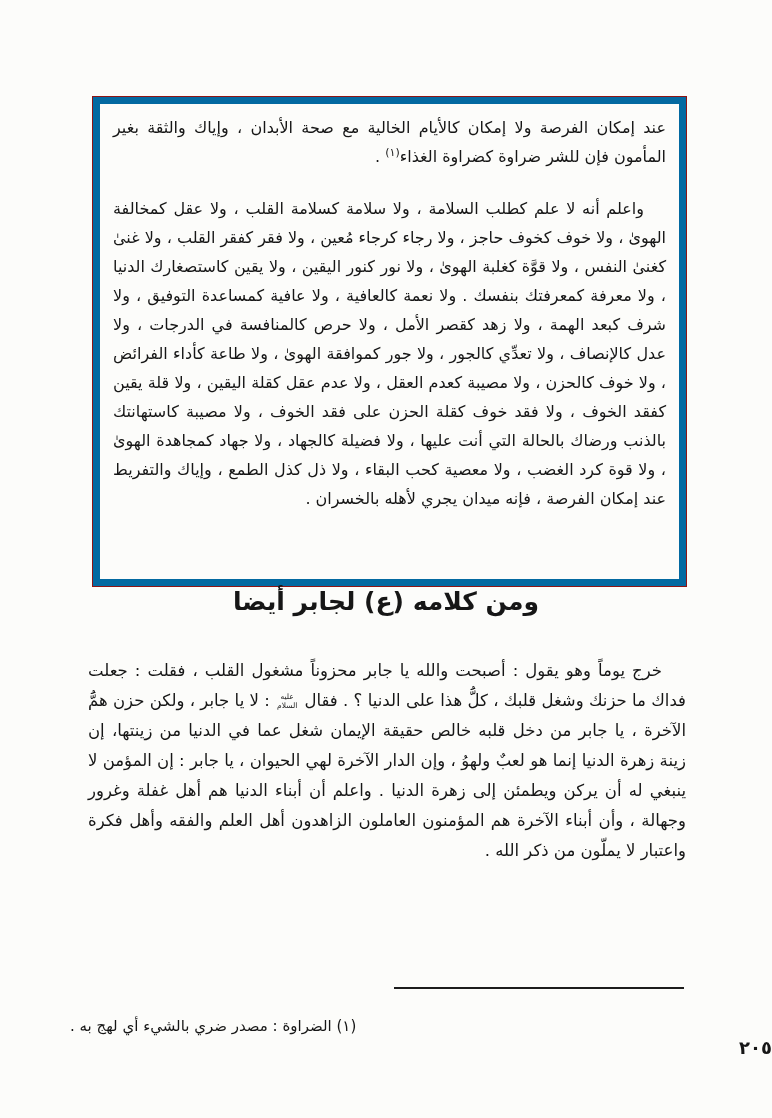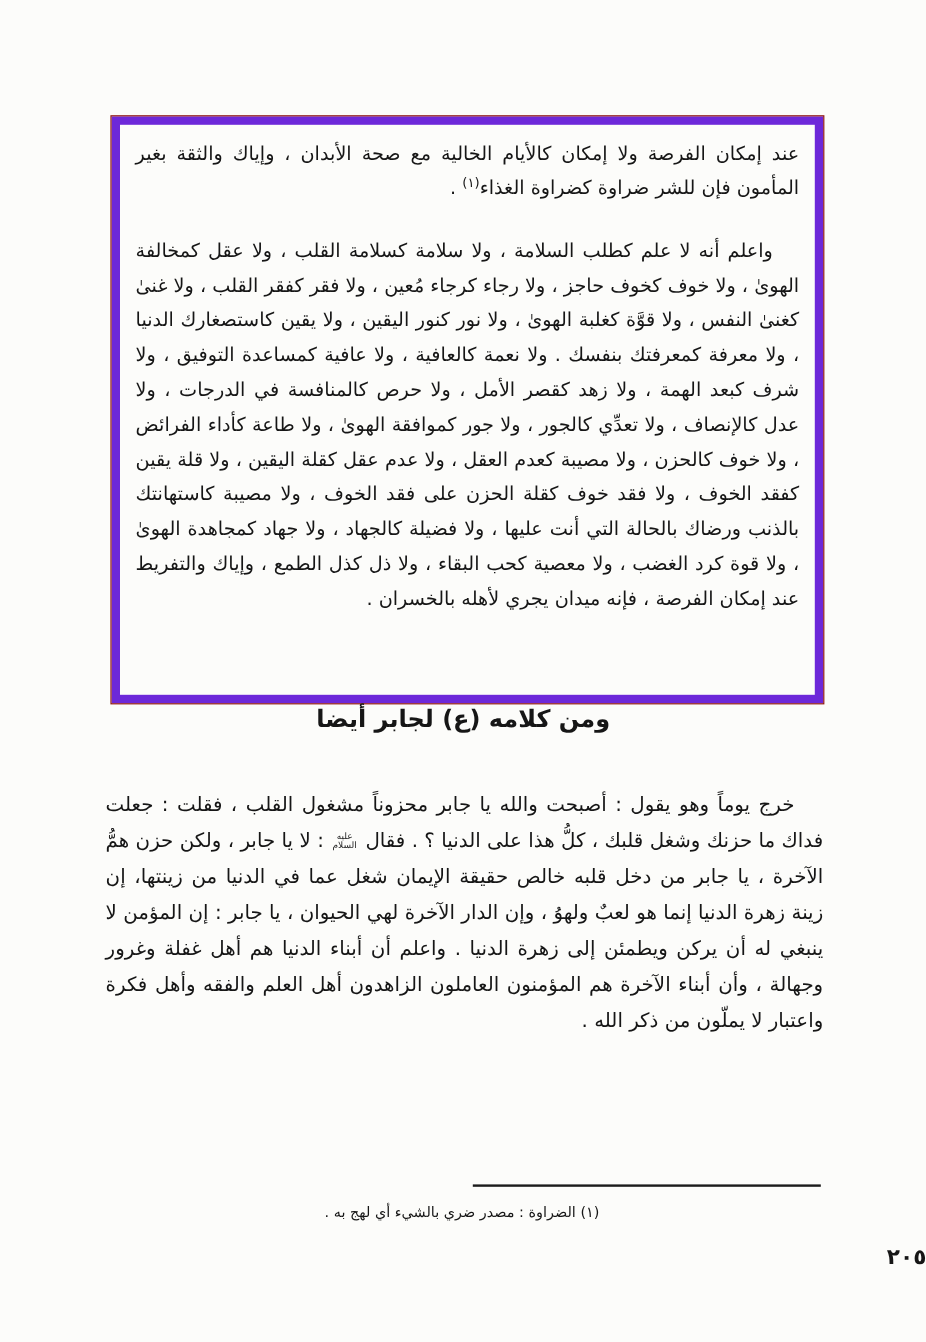--- a/index.html
+++ b/index.html
@@ -15,21 +15,21 @@
     width: 772px; height: 1118px;
     direction: rtl;
     overflow: hidden;
   }
 
   
   .quote-box {
     position: absolute;
     left: 93px; top: 97px;
     width: 593px; height: 489px;
-    border: 7px solid #6d28d9;
+    border: 7px solid #0369a1;
     outline: 1px solid #8e1414;
     background: #fcfcfa;
     padding: 9px 13px 0 13px;
   }
   .quote-box p {
     margin: 0 0 9px 0;
     font-size: 16px;
     line-height: 29px;
     text-align: justify;
   }
@@ -39,21 +39,21 @@
     vertical-align: super;
     line-height: 0;
   }
 
   
   .section-heading {
     position: absolute;
     top: 587px; left: 0;
     width: 100%;
     text-align: center;
-    font-size: 20px;
+    font-size: 25px;
     font-weight: bold;
     margin: 0;
   }
 
   
   .body-text {
     position: absolute;
     left: 88px; top: 656px;
     width: 598px;
   }
@@ -79,24 +79,24 @@
   .footnote-rule {
     position: absolute;
     top: 987px; right: 88px;
     width: 290px; height: 0;
     border-top: 2px solid #1c1c1c;
   }
   .footnote {
     position: absolute;
     top: 998px; right: 88px;
     width: 598px;
-    font-size: 12px;
+    font-size: 15px;
     line-height: 24px;
-    text-align: center;
-    margin: 0;
+    text-align: left;
+    margin: 16px;
   }
 
   
   .page-number {
     position: absolute;
     top: 1037px; left: 0;
     width: 100%;
     text-align: right;
     font-size: 18px;
     font-weight: bold;

